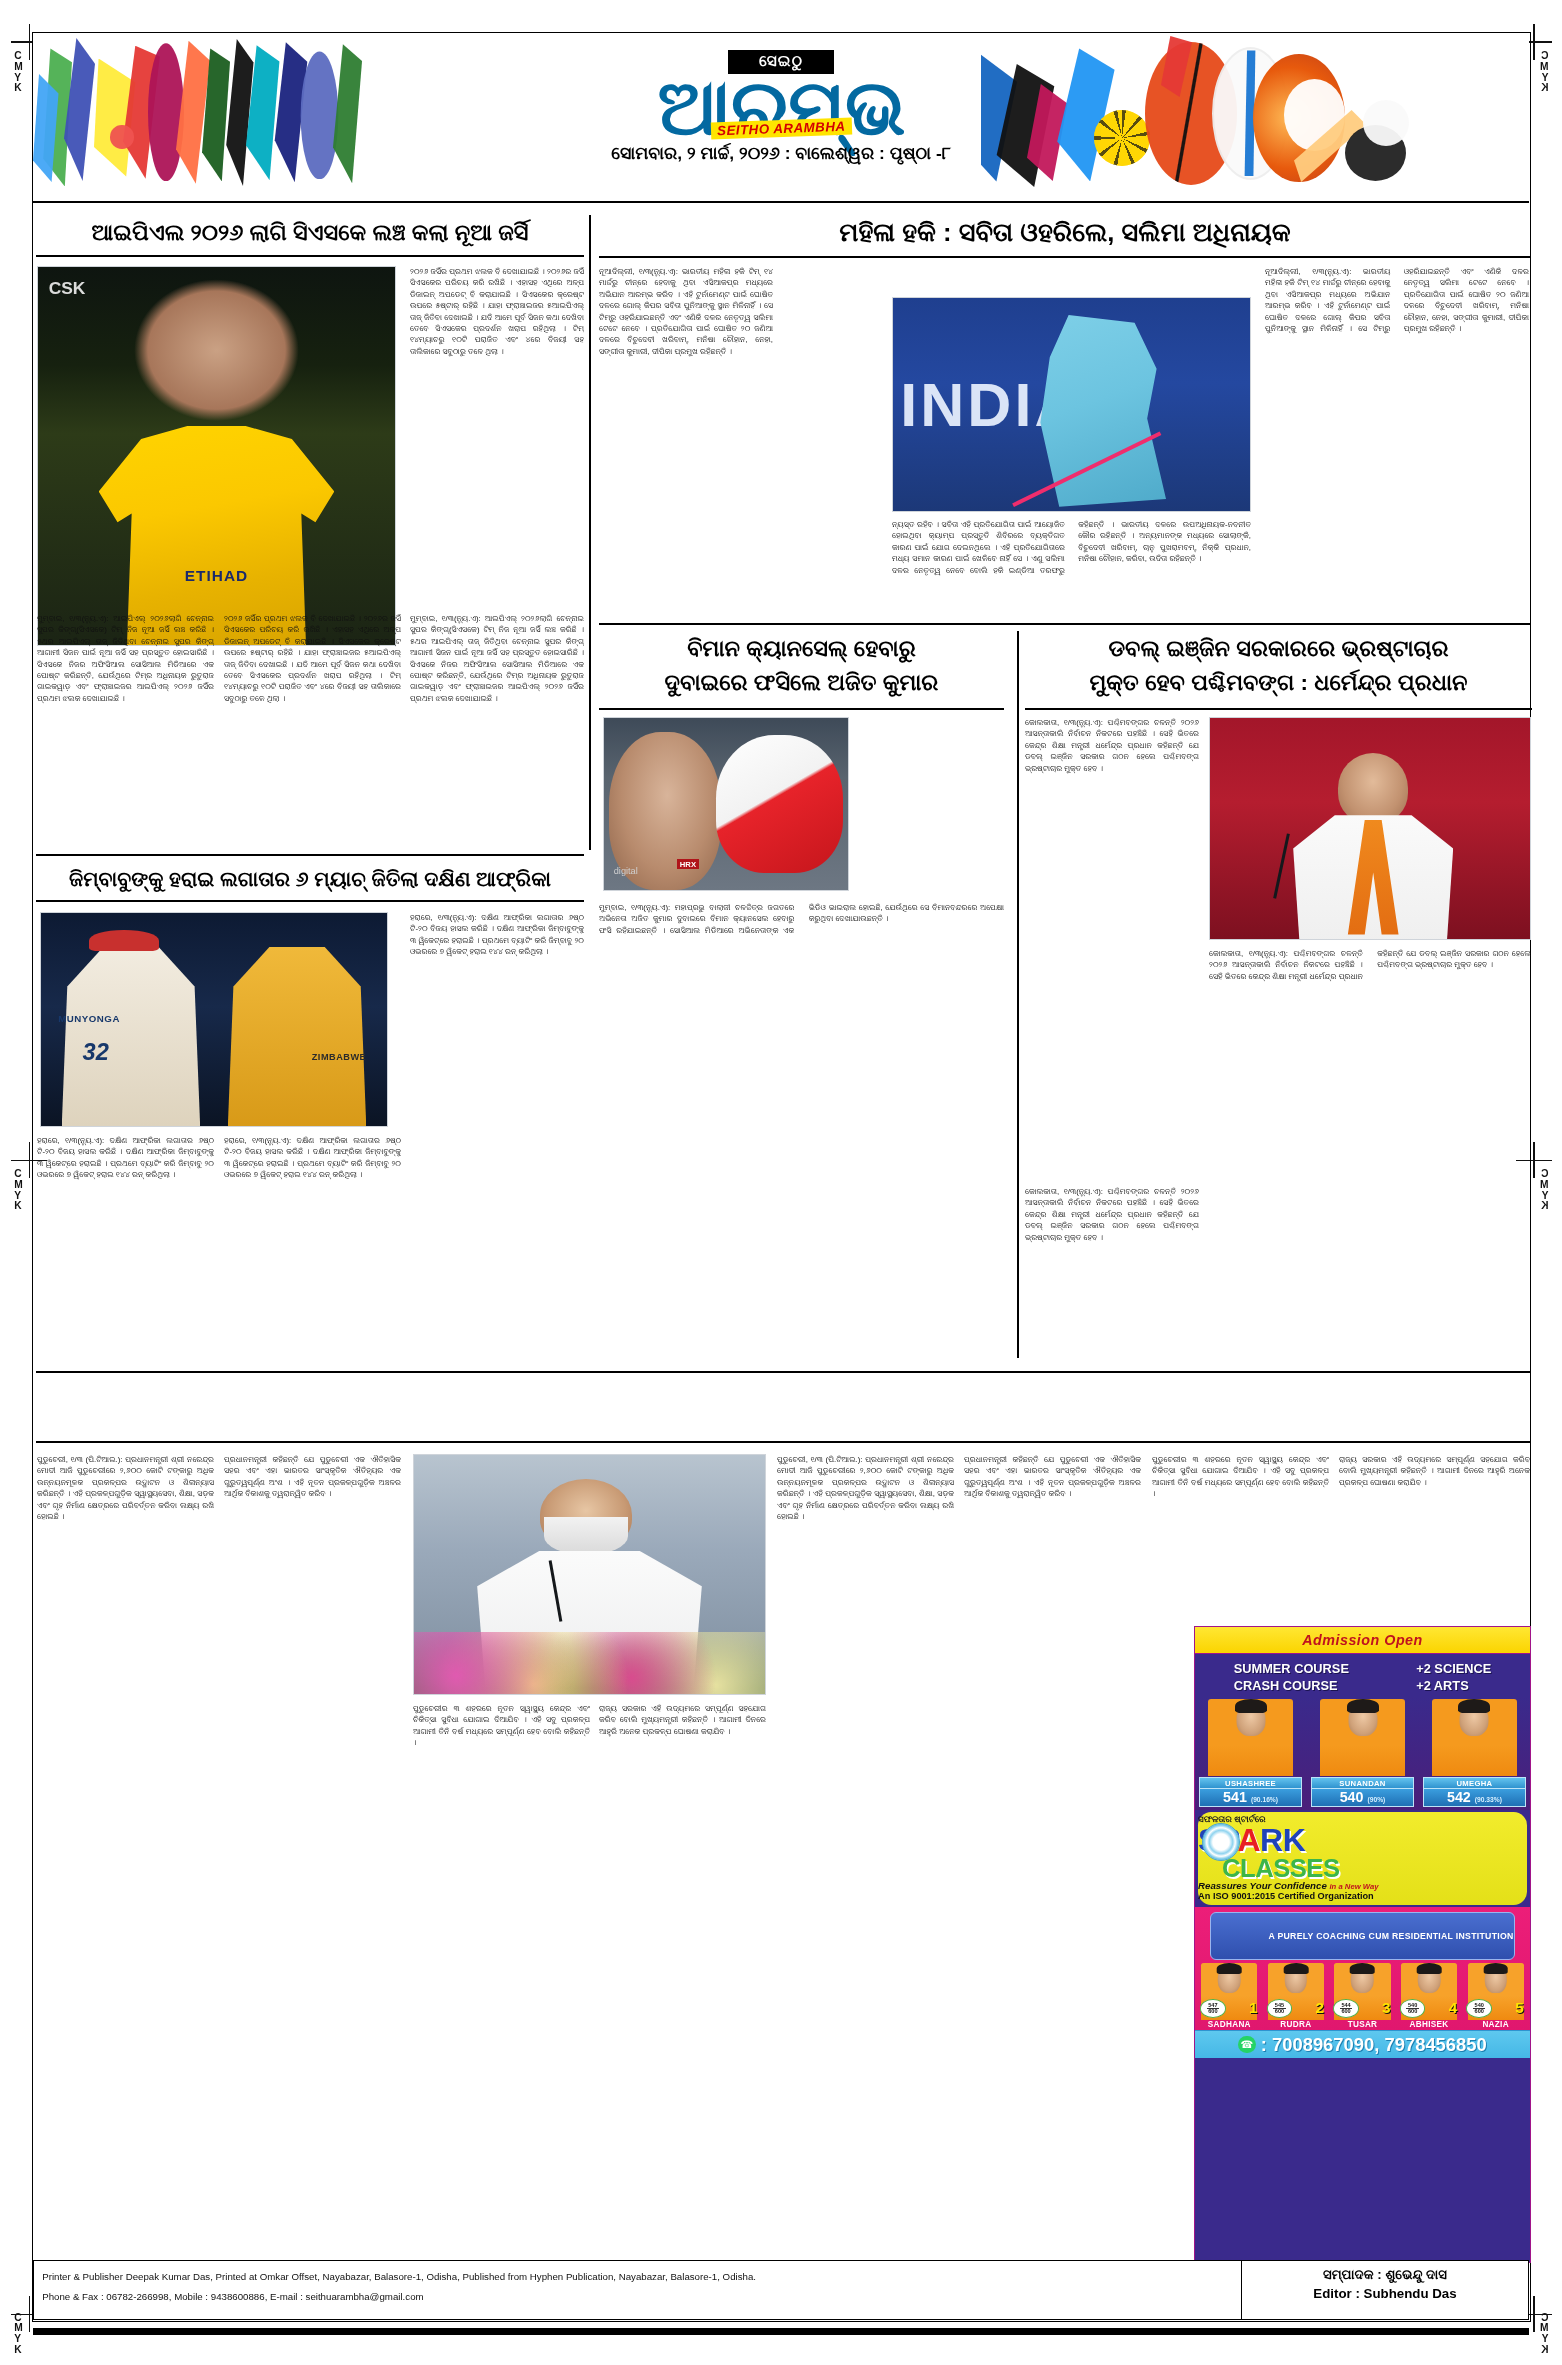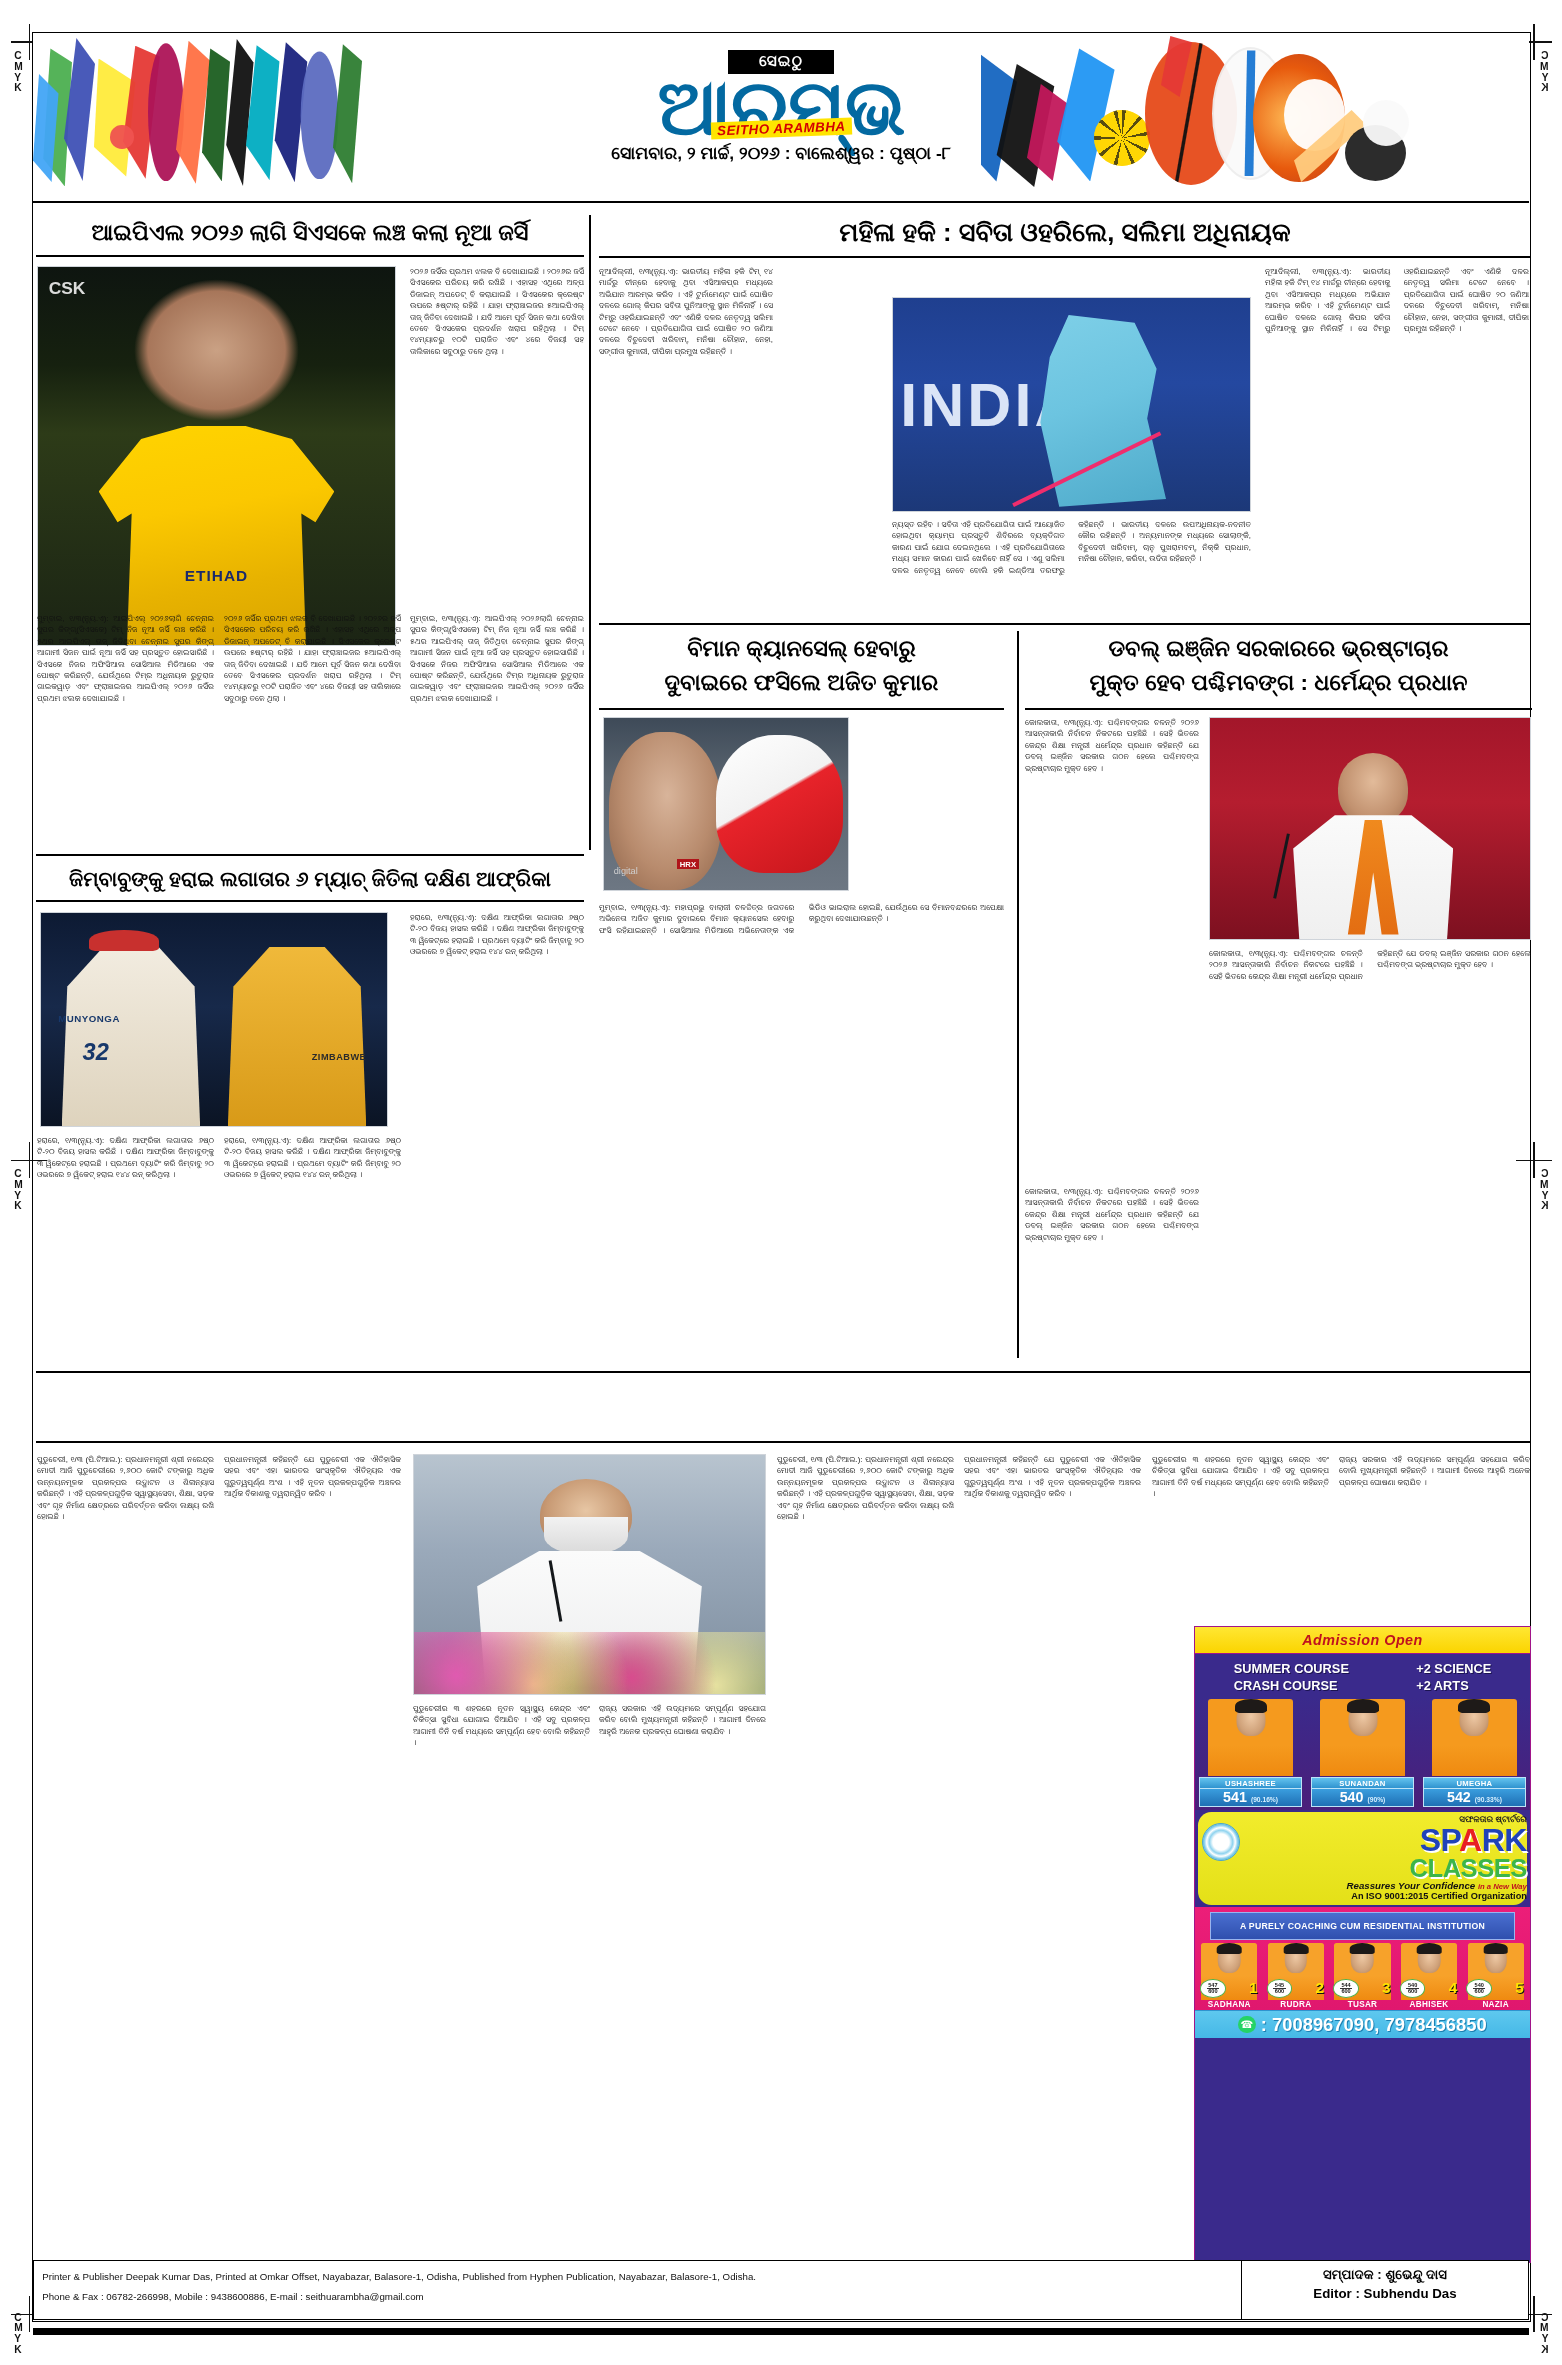--- a/index.html
+++ b/index.html
@@ -280,21 +280,21 @@
     padding: 0.5px 0; border: 0.5px solid #bde4f7;
   }
   .topper3 .score {
     background: linear-gradient(180deg,#3a9ede 0%, #1f6fb4 100%);
     color: #fff; font-weight: 700; font-size: 14.3px; padding: 0 0 1px 0;
     border: 0.5px solid #bde4f7; border-top: none; white-space: nowrap;
   }
   .topper3 .score small { font-size: 6.7px; color: #d8f0ff; }
   .ad-logo {
     background: linear-gradient(180deg,#f2ec2c 0%, #e4e018 100%);
-    margin: 2px 3.1px; border-radius: 13.3px; padding: 2px 0 4.1px 0; text-align: right;
+    margin: 2px 3.1px; border-radius: 13.3px; padding: 2px 0 4.1px 0; text-align: left;
     position: relative;
   }
   .ad-logo .odia-sm { font-size: 8.7px; font-weight: 700; color: #1b1b1b; }
   .ad-logo .spark {
     font-size: 32px; font-weight: 700; line-height: .95; letter-spacing: -0.5px;
     color: #2043b8; text-shadow: 1.5px 1.5px 0 #ffffff;
   }
   .ad-logo .spark .a { color: #e81f23; }
   .ad-logo .classes {
     font-size: 25.6px; font-weight: 700; line-height: .95; color: #3cb54a;
@@ -303,24 +303,24 @@
   .ad-logo .tag1 { font-size: 9.7px; font-style: italic; font-weight: 700; color: #111; }
   .ad-logo .tag1 em { color: #c0121e; font-size: 7.7px; }
   .ad-logo .tag2 { font-size: 9.2px; font-weight: 700; color: #111; }
   .ad-logo .seal {
     position: absolute; left: 4.1px; top: 11.3px; width: 38px; height: 38px;
     border-radius: 50%;
     background: radial-gradient(circle, #ffffff 32%, #8fd3ef 46%, #ffffff 56%, #6cc3e6 68%, #ffffff 80%);
     border: 1px solid #4aa7cf;
   }
   .ad-purely {
-    text-align: center; margin: 3.1px 12.3px;
+    text-align: right; margin: 3.1px 12.3px;
     background: linear-gradient(180deg,#4a6fd0 0%, #2f4fae 100%);
     color: #fff; font-weight: 700; font-size: 8.7px; letter-spacing: 0.3px;
-    padding: 8px 0; border-radius: 0; border: 0.5px solid #9ab4ee;
+    padding: 18px 0; border-radius: 6px; border: 0.5px solid #9ab4ee;
   }
   .ad-pink { background: linear-gradient(180deg,#ec1e79 0%, #e0176e 100%); padding: 2px 3.1px 1px 3.1px; }
   .ad-toppers5 { display: flex; justify-content: space-between; }
   .topper5 { width: 19%; text-align: center; position: relative; }
   .topper5 .face {
     height: 57px; width: 90%; margin: 0 auto;
     background: linear-gradient(180deg,#f7a22a 58%, #ef8a10 100%);
     position: relative; border-radius: 2.6px 2.6px 0 0;
   }
   .topper5 .face::before {

